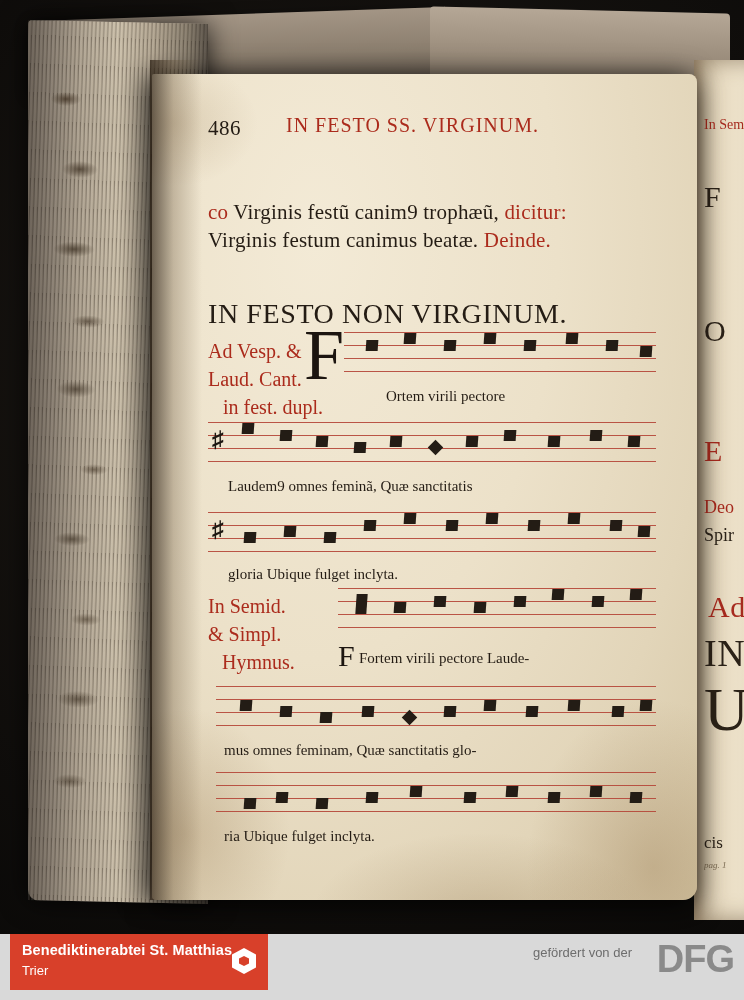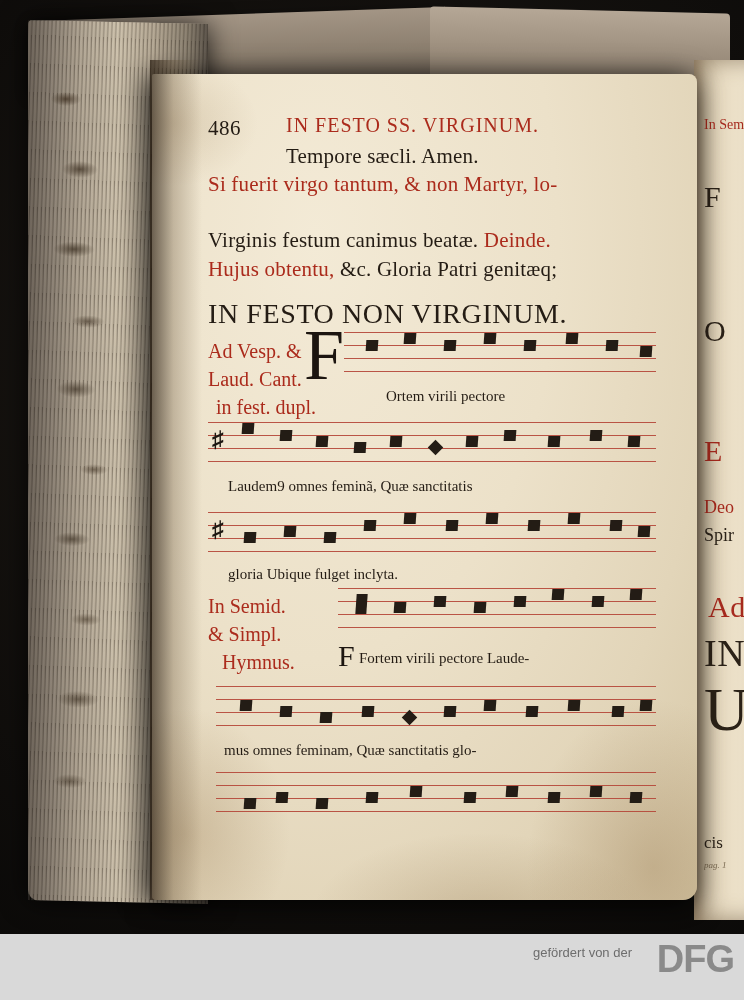--- a/index.html
+++ b/index.html
@@ -356,40 +356,36 @@
     <span class="rp-line" style="top:772px;left:0;font-size:17px;">cis</span>
     <span class="pencil" style="top:800px;left:0;">pag. 1</span>
   </div>
 
   <div class="page">
     <div class="page-inner">
 
       <div class="folio">486</div>
       <div class="hdr-red">IN FESTO SS. VIRGINUM.</div>
 
-      <div class="line blk" style="top:34px;left:78px;">Tempore sæcli. Amen.</div>
-
-      <div class="line" style="top:62px;left:0;">
-        <span class="red">Si fuerit virgo tantum, &amp; non Martyr, lo-</span>
-      </div>
-
+
+
+      <div class="line" style="top:90px;left:0;">
+        <span class="red">co</span><span class="blk"> Virginis festũ canim9 trophæũ, </span><span class="red">dicitur:</span>
+      </div>
 
       <div class="line" style="top:118px;left:0;">
         <span class="blk">Virginis festum canimus beatæ. </span><span class="red">Deinde.</span>
       </div>
 
-      <div class="line" style="top:147px;left:0;">
-        <span class="red">Hujus obtentu, </span><span class="blk">&amp;c. Gloria Patri genitæq;</span>
-      </div>
 
       <div class="big-title">IN FESTO NON VIRGINUM.</div>
 
       <div class="rubric" style="left:0;top:230px;">Ad Vesp. &amp;</div>
       <div class="rubric" style="left:0;top:258px;">Laud. Cant.</div>
-      <div class="rubric" style="left:8px;top:286px;text-align:right;">in fest. dupl.</div>
+      <div class="rubric" style="left:15px;top:286px;text-align:right;">in fest. dupl.</div>
 
       <div class="rubric" style="left:0;top:485px;">In Semid.</div>
       <div class="rubric" style="left:0;top:513px;">&amp; Simpl.</div>
       <div class="rubric" style="left:0;top:541px;margin-left:14px;">Hymnus.</div>
 
       <div class="stave" style="left:136px;top:222px;width:312px;height:52px;">
         <div class="ln" style="top:0px;  width:312px;"></div>
         <div class="ln" style="top:13px; width:312px;"></div>
         <div class="ln" style="top:26px; width:312px;"></div>
         <div class="ln" style="top:39px; width:312px;"></div>
@@ -490,27 +486,33 @@
         <div class="nt" style="left:60px; top:20px;"></div>
         <div class="nt" style="left:100px;top:26px;"></div>
         <div class="nt" style="left:150px;top:20px;"></div>
         <div class="nt" style="left:194px;top:14px;"></div>
         <div class="nt" style="left:248px;top:20px;"></div>
         <div class="nt" style="left:290px;top:14px;"></div>
         <div class="nt" style="left:332px;top:20px;"></div>
         <div class="nt" style="left:374px;top:14px;"></div>
         <div class="nt" style="left:414px;top:20px;"></div>
       </div>
+      <div class="lyric" style="left:16px;top:718px;">ria   Ubique fulget inclyta.</div>
 
     </div>
   </div>
 
   <div class="gutter"></div>
 
   <div class="footer"></div>
 
+  <div class="logo-red">
+    <div class="l1">Benediktinerabtei St. Matthias</div>
+    <div class="l2">Trier</div>
+    <div class="logo-mark"></div>
+  </div>
 
   <div class="dfg-text">
     <div>gefördert von der</div>
   </div>
   <div class="dfg-logo">DFG</div>
 
 </div>
 
 </body></html>

